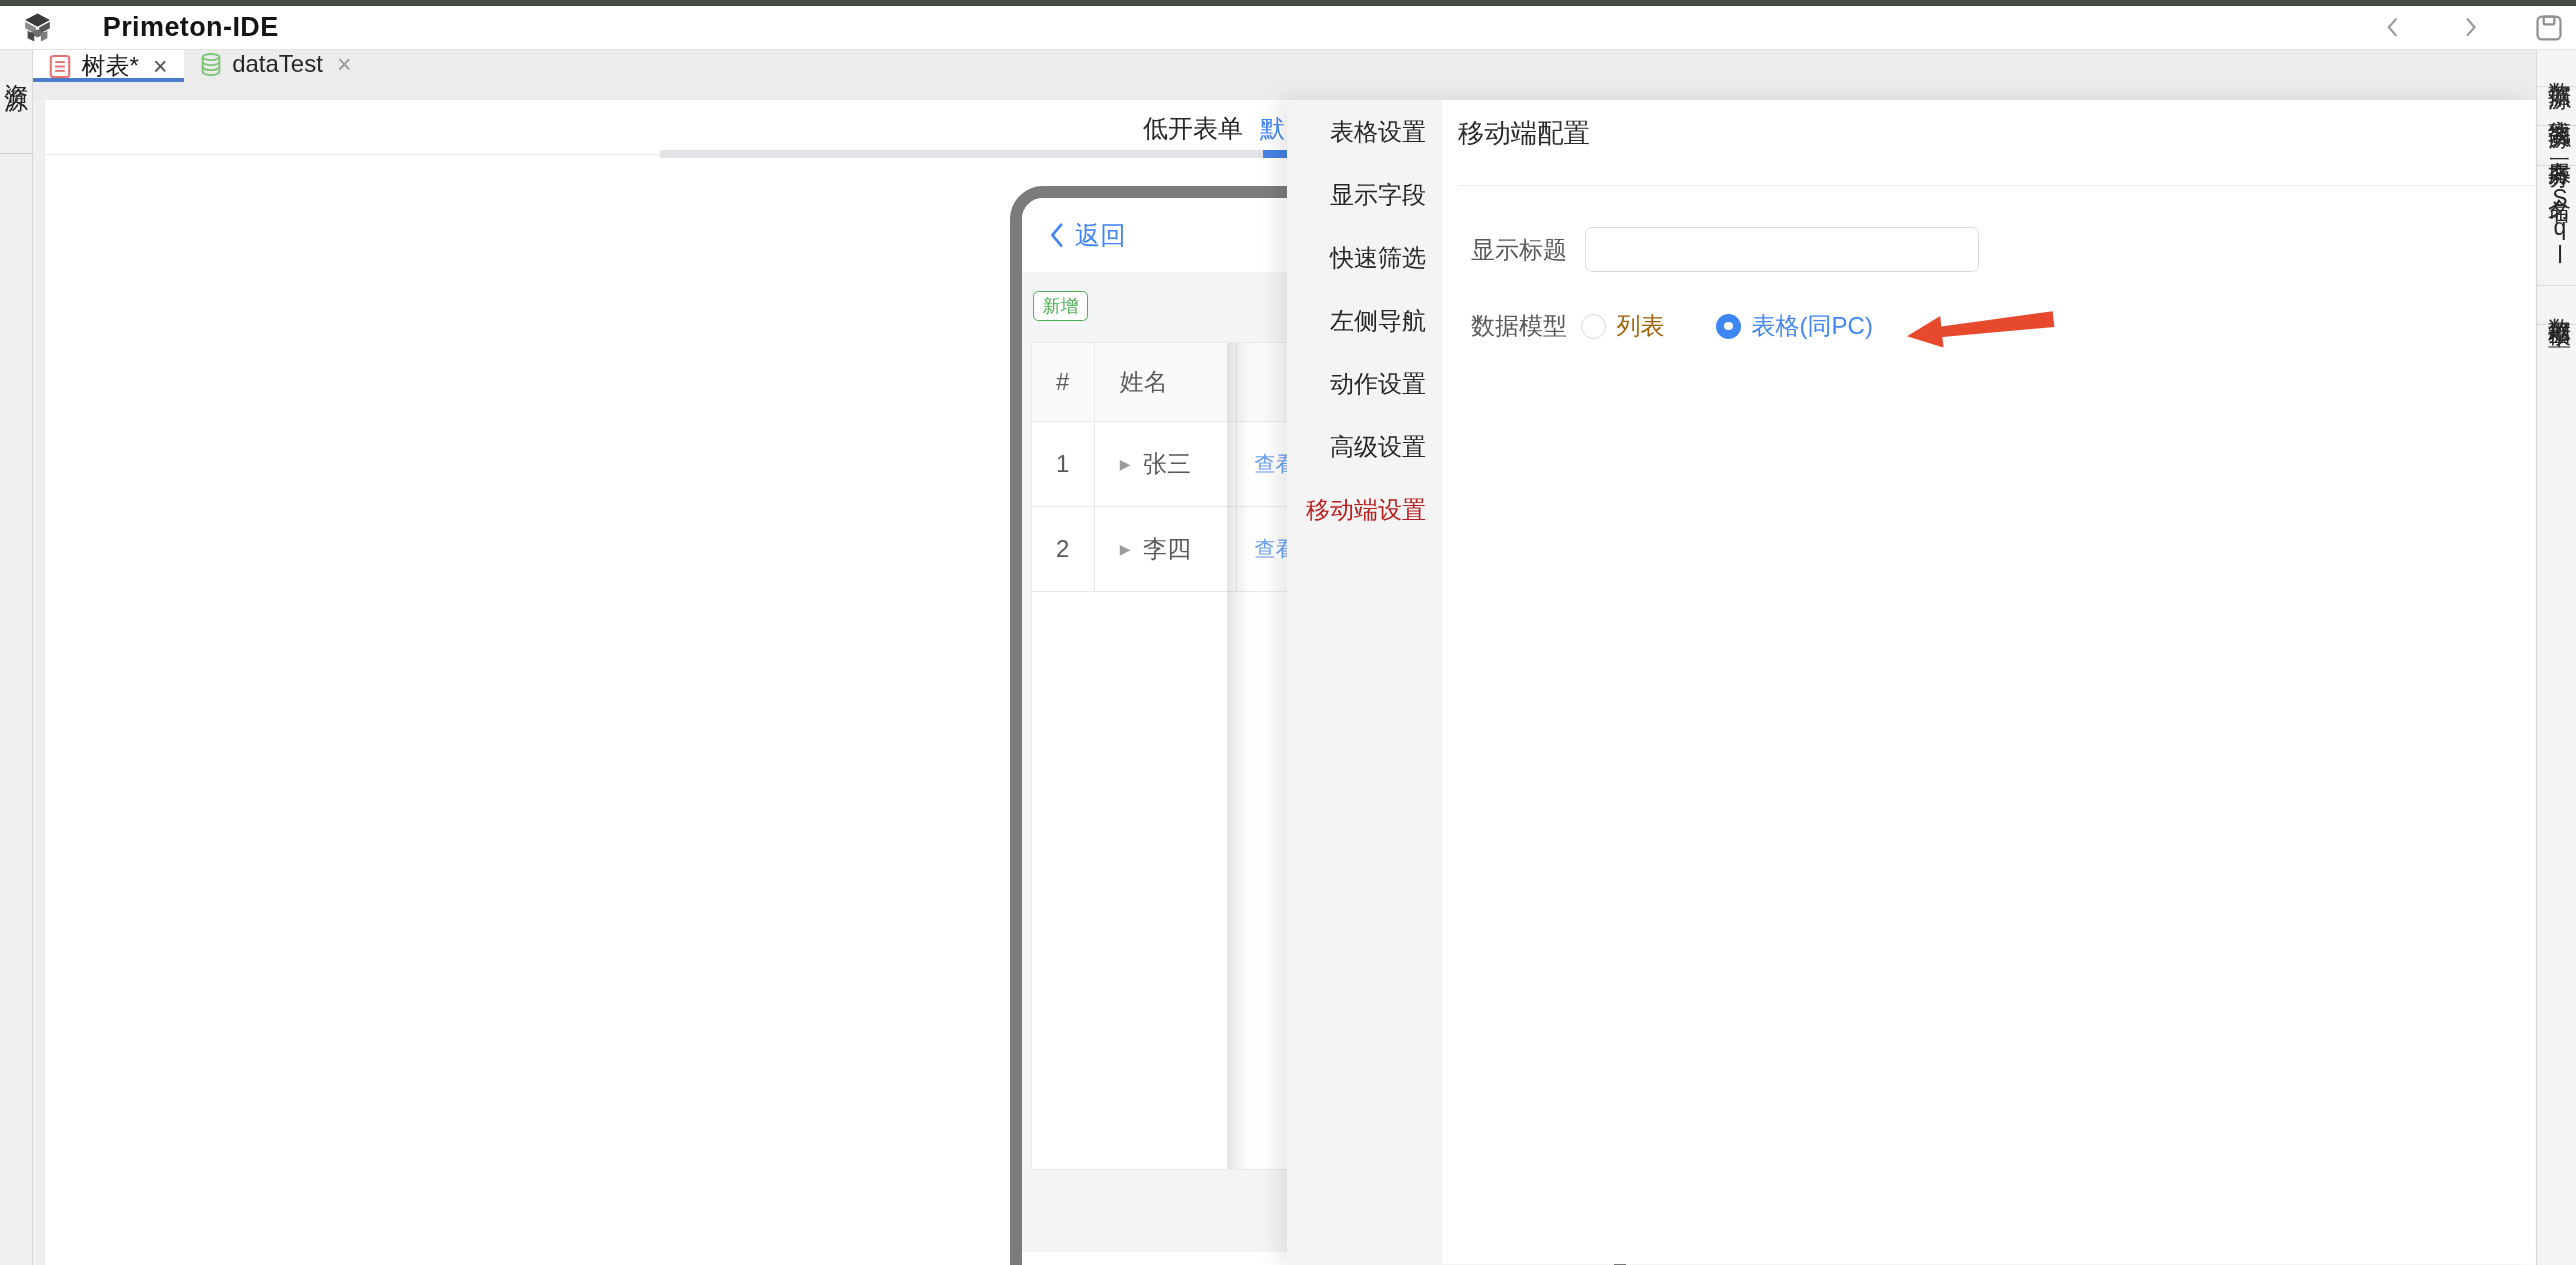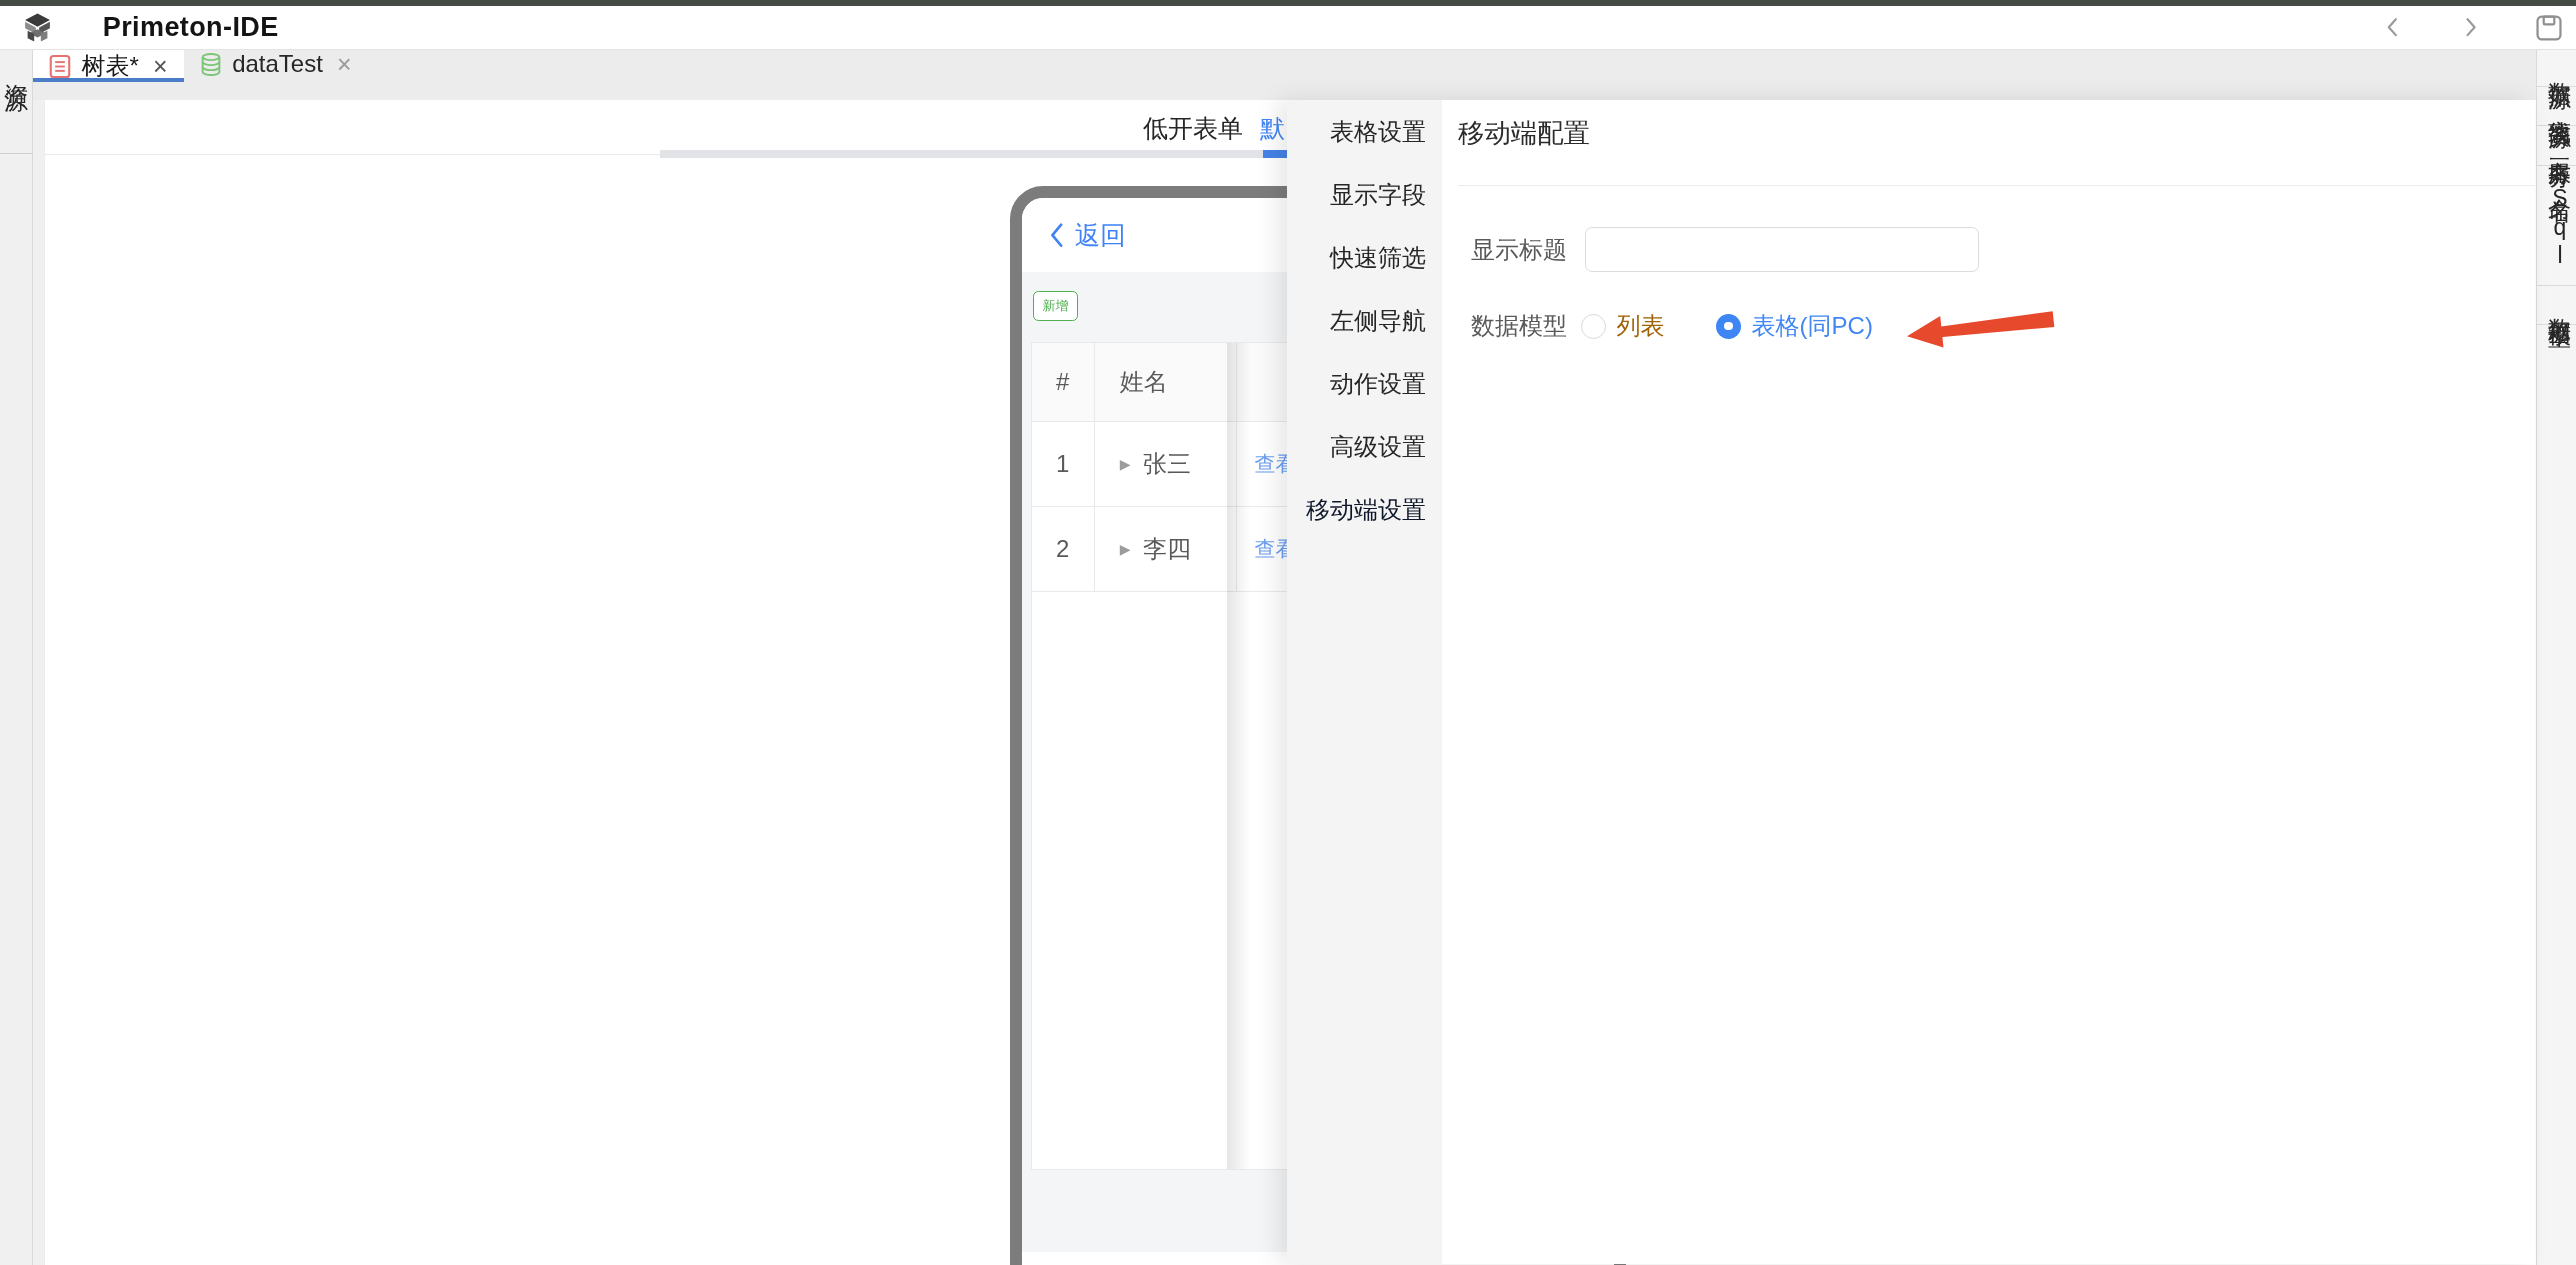--- a/index.html
+++ b/index.html
@@ -84,21 +84,21 @@
     position: absolute; left: 965px; top: 86px; width: 616px; height: 1144px;
     border: 12.3px solid #7c7c7c; border-radius: 33px; background: #fff; overflow: hidden;
   }
   .ph-header { position: absolute; left: 0; top: 0; right: 0; height: 74px; background: #fff; display: flex; align-items: center; padding-left: 26.4px; cursor: pointer; }
   .ph-back-chevron { width: 17.6px; height: 26.4px; margin-right: 8.8px; }
   .ph-back-label { font-size: 25.5px; color: #3f83f7; }
   .ph-body { position: absolute; left: 0; top: 74px; right: 0; bottom: 0; background: #f4f5f7; }
   .add-btn {
     position: absolute; left: 10.6px; top: 19.4px; height: 30px; padding: 0 8.8px;
     background: #fff; border: 0.9px solid #4caf50; border-radius: 5.3px;
-    color: #4caf50; font-size: 13px; display: flex; align-items: center; cursor: pointer;
+    color: #4caf50; font-size: 18px; display: flex; align-items: center; cursor: pointer;
   }
   .m-table {
     position: absolute; left: 8.8px; top: 70px; width: 528px; height: 828px;
     background: #fff; border: 0.9px solid #e9e9e9;
   }
   .m-row { display: grid; grid-template-columns: 63px 142px 1fr; border-bottom: 0.9px solid #e9e9e9; }
   .m-row.head { height: 79px; background: #fafafa; }
   .m-row.body-row { height: 85px; background: #fff; }
   .m-cell { display: flex; align-items: center; font-size: 24px; color: #595959; }
   .m-cell.c1 { justify-content: center; border-right: 0.9px solid #e9e9e9; }
@@ -115,21 +115,21 @@
   
   .settings-panel {
     position: absolute; left: 1287px; top: 100px; width: 1248px; height: 1164px;
     display: flex; z-index: 20; box-shadow: -8.8px 0 23px rgba(0,0,0,0.10);
   }
   .settings-menu { width: 155px; background: #f4f4f4; flex: 0 0 auto; }
   .settings-menu-item {
     height: 63px; line-height: 63px; text-align: right; padding-right: 16px;
     font-size: 24px; color: #262626; cursor: pointer; white-space: nowrap;
   }
-  .settings-menu-item.active { color: #0f172a; }
+  .settings-menu-item.active { color: #b91c1c; }
   .settings-content { position: relative; flex: 1; background: #fff; }
   .panel-title { position: absolute; left: 16px; top: 16px; font-size: 26.4px; font-weight: 500; color: #2b2b2b; }
   .panel-divider { position: absolute; left: 16px; right: 0; top: 85px; border-top: 0.9px solid #ececec; }
   .form-label { position: absolute; left: 0; width: 125px; text-align: right; font-size: 24px; color: #595959; }
   .label-1 { top: 134px; }
   .label-2 { top: 210px; }
   .title-input {
     position: absolute; left: 143px; top: 127px; width: 394px; height: 45px;
     border: 0.9px solid #dcdcdc; border-radius: 7px; background: #fff;
     font-size: 23px; color: #333; padding: 0 14px; outline: none;

